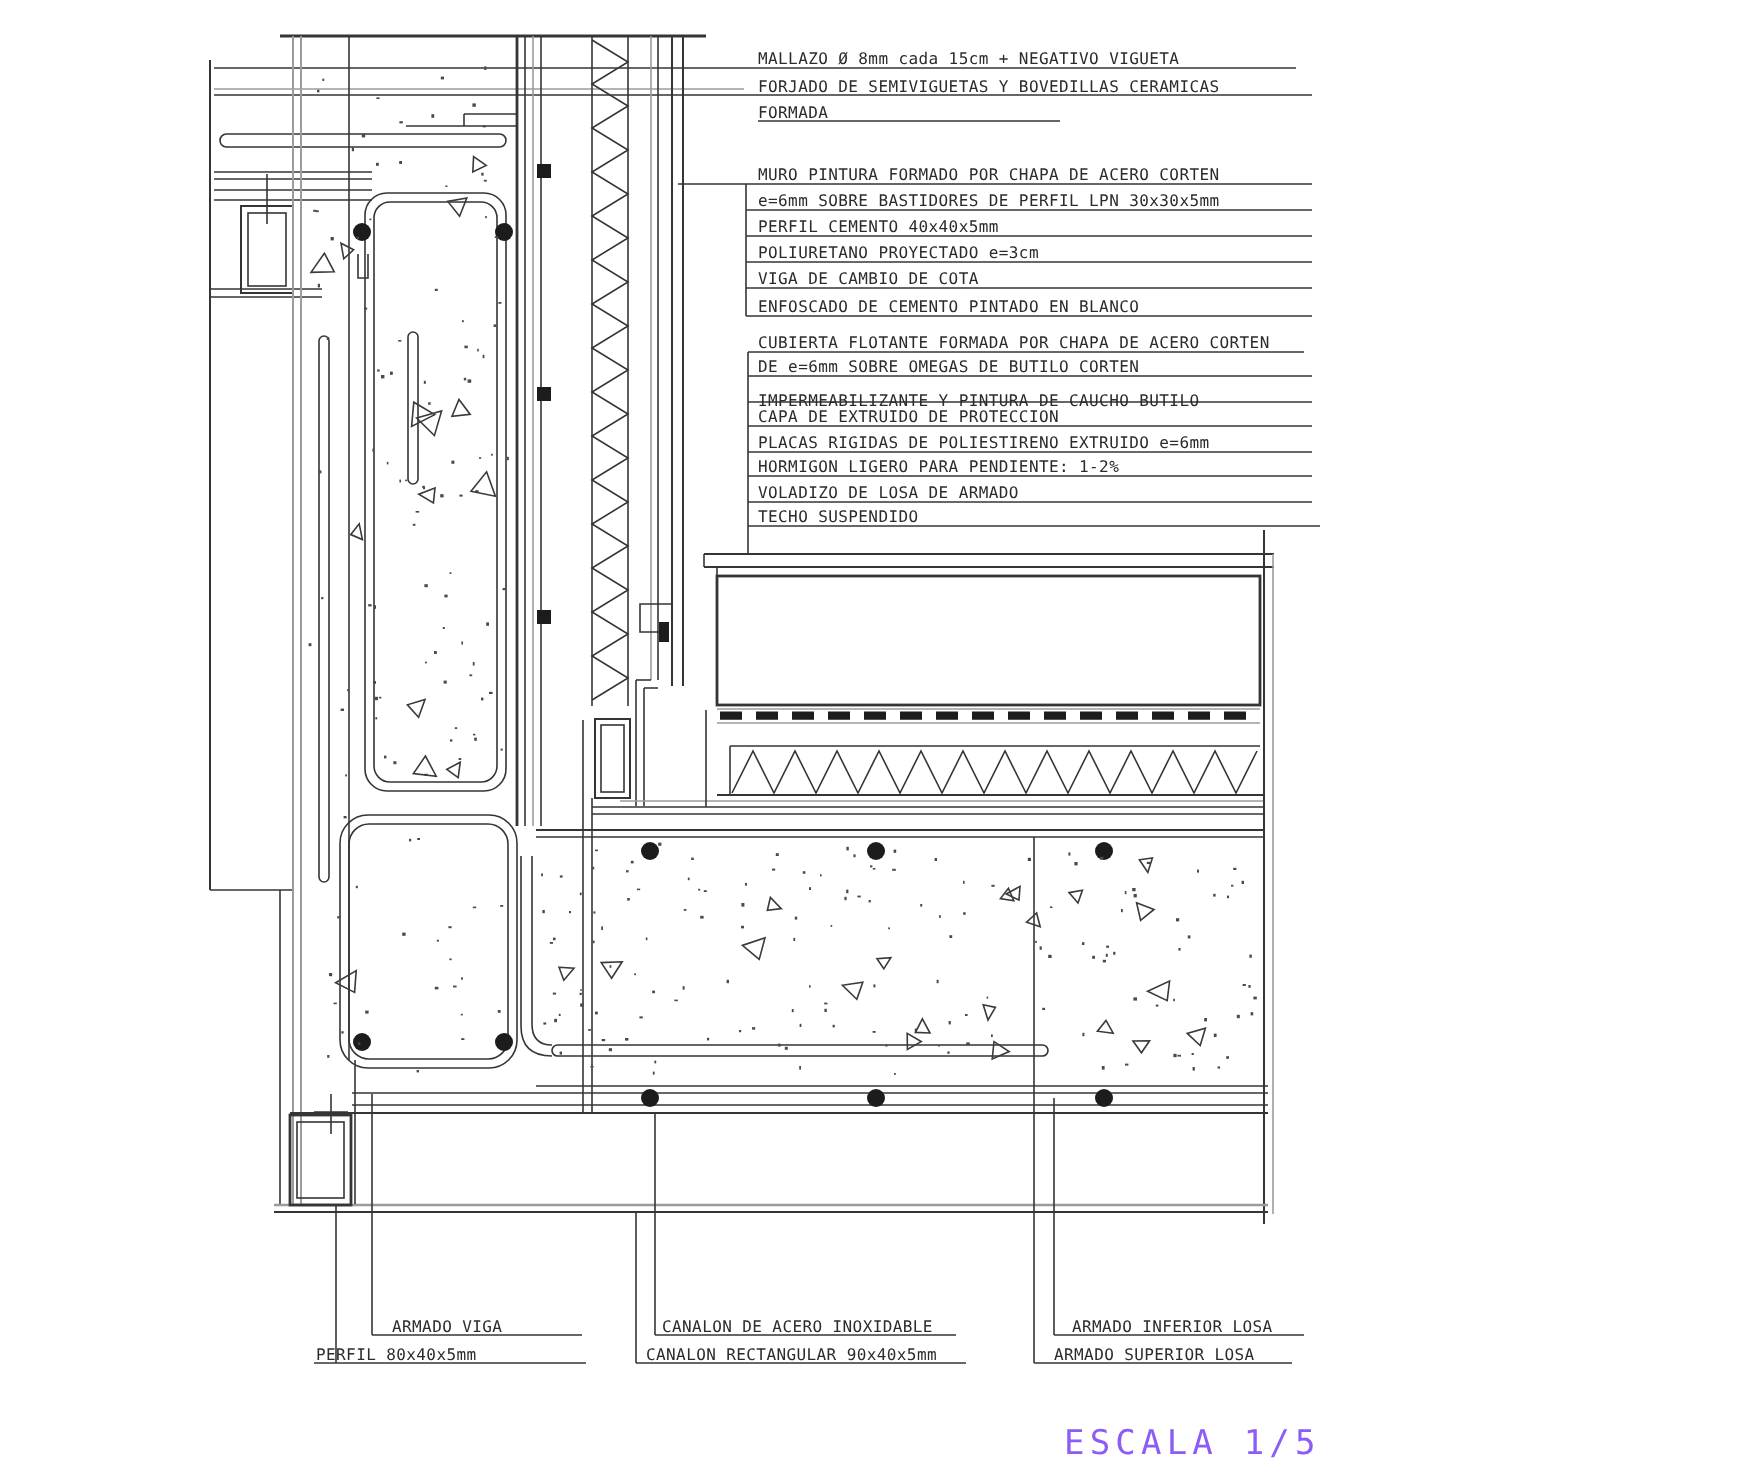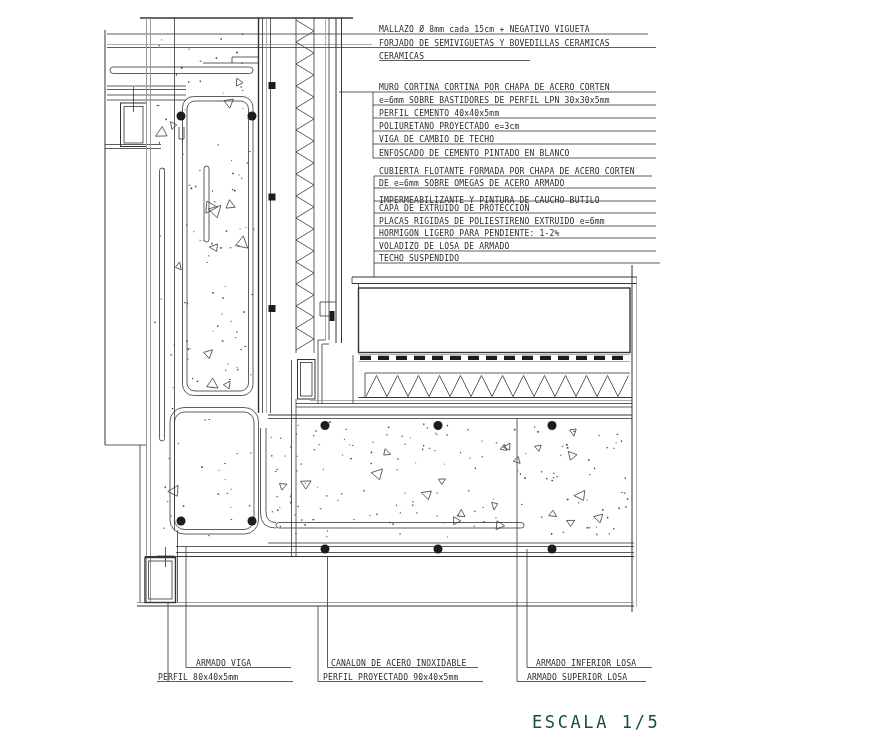--- a/index.html
+++ b/index.html
@@ -1,21 +1,21 @@
 <!DOCTYPE html>
 <html><head>
 <meta charset="utf-8">
 <style>
   html,body{margin:0;padding:0;background:#fff;}
   #stage{position:relative;width:870px;height:742px;background:#ffffff;overflow:hidden;
          font-family:"DejaVu Sans Mono","Liberation Mono",monospace;}
   svg{position:absolute;left:0;top:0;}
   .ann{position:absolute;font-size:8px;line-height:9px;letter-spacing:0.2px;
        color:#2b2b2b;white-space:nowrap;}
-  .scale{position:absolute;font-size:17px;letter-spacing:2.6px;color:#14532d;}
+  .scale{position:absolute;font-size:17px;letter-spacing:2.6px;color:#8b5cf6;}
   .st{stroke:#353535;fill:none;stroke-width:1;}
   .thick{stroke-width:1.4;}
   .thin{stroke-width:0.8;}
   .gray{stroke:#9b9b9b;}
   .fillb{fill:#1c1c1c;stroke:none;}
 </style>
 </head>
 <body>
 
 <div id="stage">
@@ -480,39 +480,39 @@
         <polygon points="460.6,520.8 453.7,524.7 453.6,516.7" fill="none" stroke="#3a3a3a" stroke-width="0.8"></polygon>
         <polygon points="311.1,480.9 305.8,489.1 300.6,481.3" fill="none" stroke="#3a3a3a" stroke-width="0.8"></polygon>
         <polygon points="441.9,484.4 438.5,479.3 445.4,478.8" fill="none" stroke="#3a3a3a" stroke-width="0.8"></polygon>
         <polygon points="461.2,509.4 465.0,516.5 457.7,516.2" fill="none" stroke="#3a3a3a" stroke-width="0.8"></polygon>
         <polygon points="497.0,520.8 504.6,525.8 496.1,529.5" fill="none" stroke="#3a3a3a" stroke-width="0.8"></polygon>
       </g>
 </svg>
 
   <div class="ann" style="left:379px;top:25px">MALLAZO Ø 8mm cada 15cm + NEGATIVO VIGUETA</div>
   <div class="ann" style="left:379px;top:38.5px">FORJADO DE SEMIVIGUETAS Y BOVEDILLAS CERAMICAS</div>
-  <div class="ann" style="left:379px;top:51.5px">CERAMICAS</div>
-
-  <div class="ann" style="left:379px;top:83px">MURO CORTINA CORTINA POR CHAPA DE ACERO CORTEN</div>
+  <div class="ann" style="left:379px;top:51.5px">FORMADA</div>
+
+  <div class="ann" style="left:379px;top:83px">MURO PINTURA FORMADO POR CHAPA DE ACERO CORTEN</div>
   <div class="ann" style="left:379px;top:96px">e=6mm SOBRE BASTIDORES DE PERFIL LPN 30x30x5mm</div>
   <div class="ann" style="left:379px;top:109px">PERFIL CEMENTO 40x40x5mm</div>
   <div class="ann" style="left:379px;top:122px">POLIURETANO PROYECTADO e=3cm</div>
-  <div class="ann" style="left:379px;top:135px">VIGA DE CAMBIO DE TECHO</div>
+  <div class="ann" style="left:379px;top:135px">VIGA DE CAMBIO DE COTA</div>
   <div class="ann" style="left:379px;top:148.8px">ENFOSCADO DE CEMENTO PINTADO EN BLANCO</div>
 
   <div class="ann" style="left:379px;top:167px">CUBIERTA FLOTANTE FORMADA POR CHAPA DE ACERO CORTEN</div>
-  <div class="ann" style="left:379px;top:179px">DE e=6mm SOBRE OMEGAS DE ACERO ARMADO</div>
+  <div class="ann" style="left:379px;top:179px">DE e=6mm SOBRE OMEGAS DE BUTILO CORTEN</div>
   <div class="ann" style="left:379px;top:196px">IMPERMEABILIZANTE Y PINTURA DE CAUCHO BUTILO</div>
   <div class="ann" style="left:379px;top:204px">CAPA DE EXTRUIDO DE PROTECCION</div>
   <div class="ann" style="left:379px;top:217px">PLACAS RIGIDAS DE POLIESTIRENO EXTRUIDO e=6mm</div>
   <div class="ann" style="left:379px;top:229px">HORMIGON LIGERO PARA PENDIENTE: 1-2%</div>
   <div class="ann" style="left:379px;top:242px">VOLADIZO DE LOSA DE  ARMADO</div>
   <div class="ann" style="left:379px;top:254px">TECHO SUSPENDIDO</div>
 
   <div class="ann" style="left:196px;top:658.5px">ARMADO VIGA</div>
   <div class="ann" style="left:158px;top:672.5px">PERFIL 80x40x5mm</div>
   <div class="ann" style="left:331px;top:658.5px">CANALON DE ACERO INOXIDABLE</div>
-  <div class="ann" style="left:323px;top:672.5px">PERFIL PROYECTADO 90x40x5mm</div>
+  <div class="ann" style="left:323px;top:672.5px">CANALON RECTANGULAR 90x40x5mm</div>
   <div class="ann" style="left:536px;top:658.5px">ARMADO INFERIOR LOSA</div>
   <div class="ann" style="left:527px;top:672.5px">ARMADO SUPERIOR LOSA</div>
 
   <div class="scale" style="left:532px;top:712px">ESCALA 1/5</div>
 </div>
 
 </body></html>

